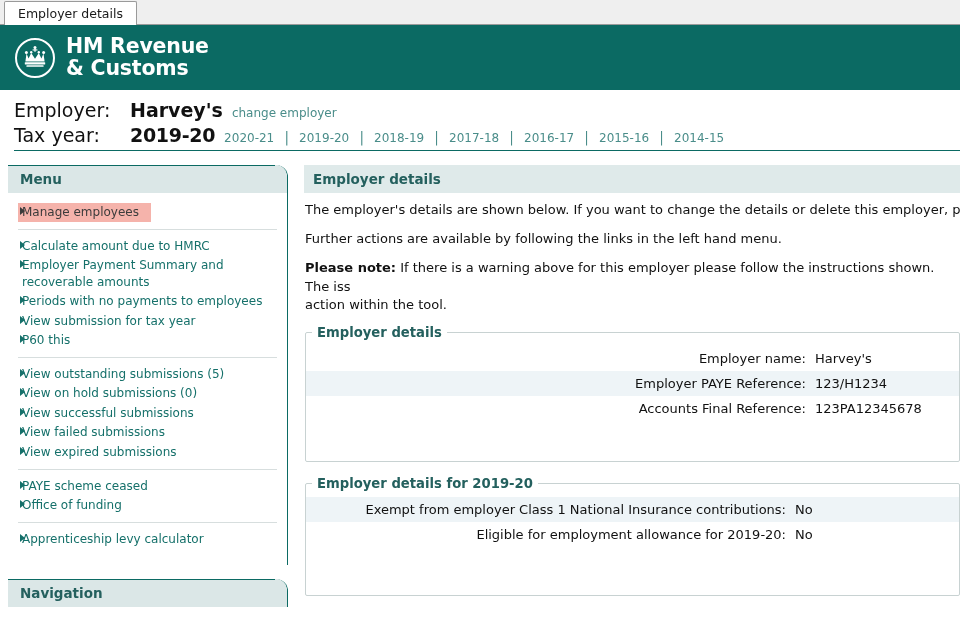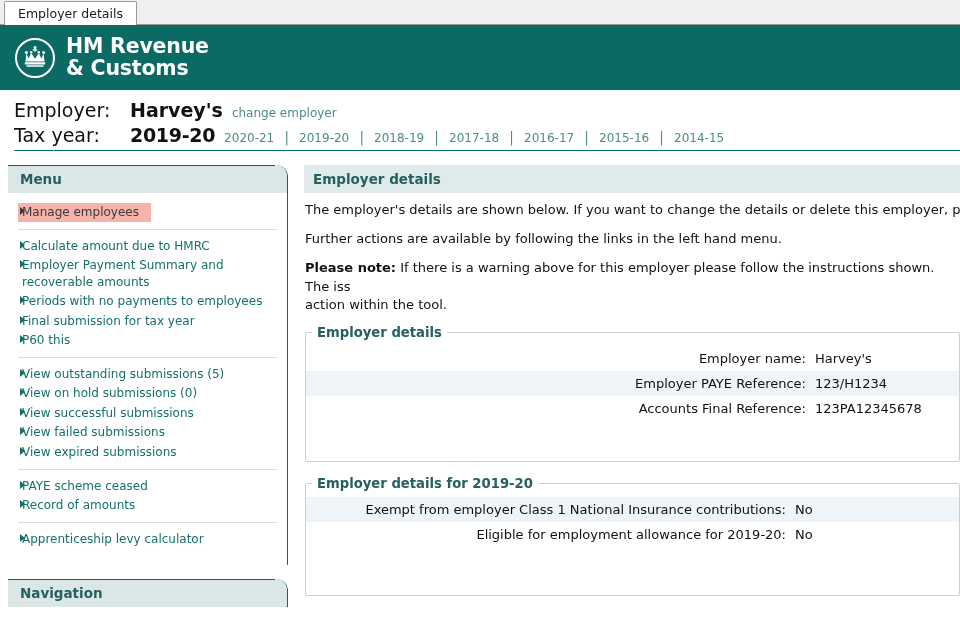--- a/index.html
+++ b/index.html
@@ -347,21 +347,21 @@
           <a class="menu-item">
             <span class="tri"></span>
             <span>Employer Payment Summary and recoverable amounts</span>
           </a>
           <a class="menu-item">
             <span class="tri"></span>
             <span>Periods with no payments to employees</span>
           </a>
           <a class="menu-item">
             <span class="tri"></span>
-            <span>Final submission for tax year</span>
+            <span>View submission for tax year</span>
           </a>
           <a class="menu-item">
             <span class="tri"></span>
             <span>P60 this</span>
           </a>
         </div>
 
         <div class="menu-group">
           <a class="menu-item">
             <span class="tri"></span>
@@ -385,21 +385,21 @@
           </a>
         </div>
 
         <div class="menu-group">
           <a class="menu-item">
             <span class="tri"></span>
             <span>PAYE scheme ceased</span>
           </a>
           <a class="menu-item">
             <span class="tri"></span>
-            <span>Record of amounts</span>
+            <span>Office of funding</span>
           </a>
         </div>
 
         <div class="menu-group">
           <a class="menu-item">
             <span class="tri"></span>
             <span>Apprenticeship levy calculator</span>
           </a>
         </div>
 

